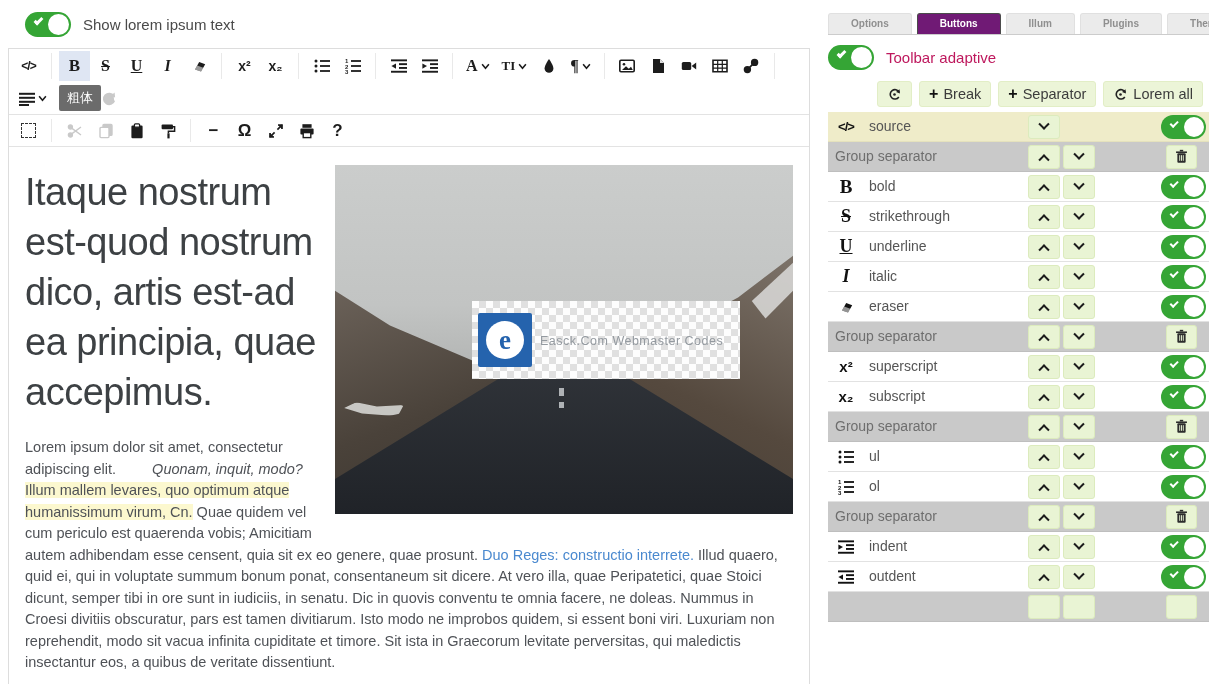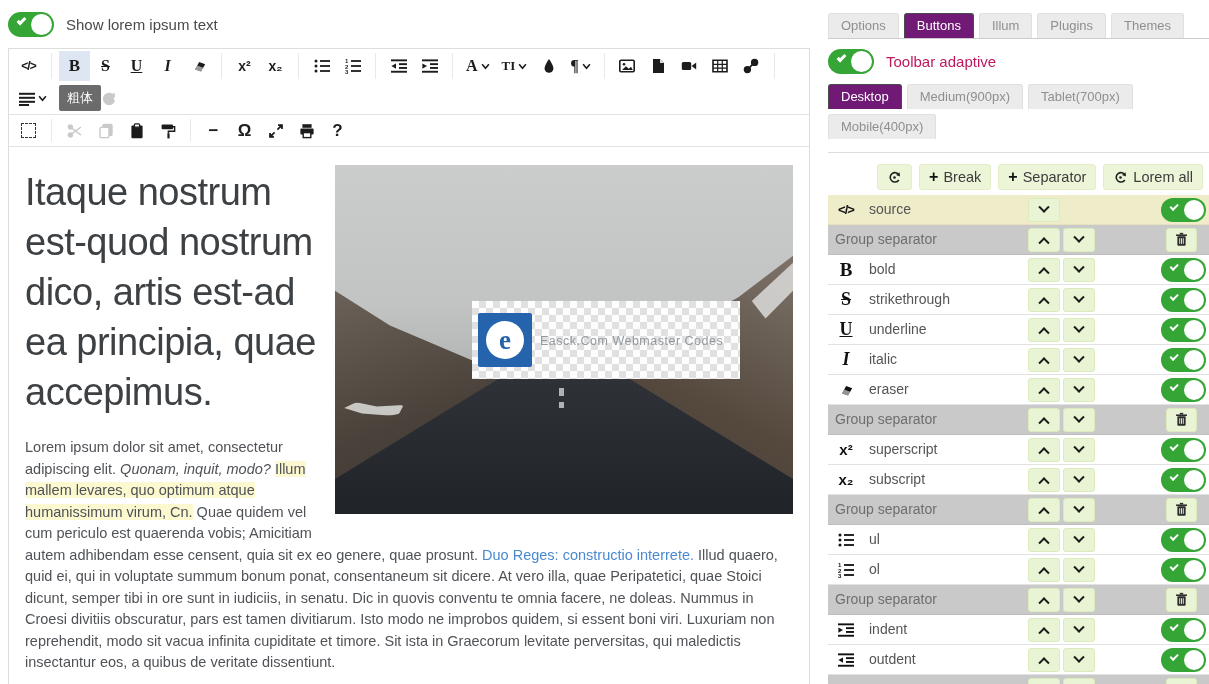--- a/index.html
+++ b/index.html
@@ -1,20 +1,20 @@
 <!DOCTYPE html>
 <html><head>
 <meta charset="utf-8">
 <style>
   * { box-sizing: border-box; margin: 0; padding: 0; }
   html,body { width:1209px; height:684px; overflow:hidden; background:#fff;
     font-family:"Liberation Sans","DejaVu Sans",sans-serif; color:#333; }
 
   
-  .lorem-row { position:absolute; left:8px; top:12px; display:flex; align-items:center; gap:12px; }
+  .lorem-row { position:absolute; left:25px; top:12px; display:flex; align-items:center; gap:12px; }
   .toggle { position:relative; width:46px; height:25px; border-radius:13px; background:#35a535; display:inline-block; }
   .toggle .knob { position:absolute; right:2px; top:2px; width:21px; height:21px; border-radius:50%; background:#fff; }
   .toggle .tick { position:absolute; left:9px; top:6px; width:9px; height:5px; border-left:3px solid #fff; border-bottom:3px solid #fff; transform:rotate(-45deg); }
   .lorem-row .lbl { font-size:15px; color:#4a4a4a; }
 
   
   .editor { position:absolute; left:8px; top:48px; width:802px; height:700px; border:1px solid #ddd; background:#fff; }
   .tb-row { display:flex; align-items:center; padding:0 4px; }
   .tb-row1 { height:34px; border-bottom:0; }
   .tb-row2 { height:32px; border-bottom:1px solid #e3e3e3; }
@@ -59,29 +59,29 @@
     background-size:14px 14px; background-position:0 0,7px 7px; }
   .wm-logo { width:54px; height:54px; background:#2563ad; border-radius:2px; display:flex; align-items:center; justify-content:center; flex:0 0 54px; }
   .wm-logo .ring { width:38px; height:38px; border-radius:50%; background:#fff; display:flex; align-items:center; justify-content:center;
     font-family:"Liberation Serif",serif; font-weight:bold; font-size:27px; color:#2563ad; }
   .wm-text { margin-left:8px; }
   .wm-title { font-size:31px; font-weight:bold; color:#2a69b5; letter-spacing:5px; line-height:1.05; white-space:nowrap; }
   .wm-sub { font-size:12.5px; color:#949aa0; letter-spacing:.5px; margin-top:1px; white-space:nowrap; }
 
   .content h1 { width:300px; font-size:38px; line-height:50px; font-weight:400; color:#3d4144; letter-spacing:-.5px; margin:4px 0 20px 0; }
   .content p { font-size:14.5px; line-height:21.5px; color:#4f5257; }
-  .content .it { font-style:italic; }
+  .content .it { font-style:italic;margin-left:32px; }
   .content .mk { background:#fcf8cf; }
   .content .lk { color:#4a89cf; cursor:pointer; }
 
   
   .panel { position:absolute; left:828px; top:0; width:381px; height:684px; }
   .tabs { display:flex; gap:5px; padding-top:13px; border-bottom:1px solid #ccc; }
-  .tab { font-size:13px; color:#8f8f8f; background:#ebebeb; border:1px solid #e0e0e0; border-bottom:0;
-    border-radius:3px 3px 0 0; padding:4px 12px 5px; cursor:pointer; }
+  .tab { font-size:10px; color:#8f8f8f; background:#ebebeb; border:1px solid #e0e0e0; border-bottom:0;
+    border-radius:3px 3px 0 0; padding:4px 22px 5px; cursor:pointer;font-weight:bold; }
   .tab.active { background:#701a75; color:#fff; border-color:#4b4b4b; }
   .adaptive { display:flex; align-items:center; gap:12px; margin:10px 0 10px 0; }
   .adaptive .lbl { font-size:15px; color:#be185d; }
   .sizetabs { display:flex; flex-wrap:wrap; gap:5px; padding-bottom:13px; border-bottom:1px solid #ddd; }
   .actions { display:flex; justify-content:flex-end; gap:7px; margin:11px 6px 5px 0; }
   .abtn { background:#ecf5d8; border:1px solid #e2eec6; border-radius:3px; font-size:14.5px; color:#3c3c3c;
     padding:3px 9px; display:flex; align-items:center; gap:5px; cursor:pointer; }
   .abtn .plus { font-weight:bold; font-size:16px; color:#111; }
   .abtn .rsvg { width:15px; height:15px; fill:none; stroke:#222; stroke-width:1.7; }
 
@@ -365,26 +365,20 @@
   </div>
 
   <div class="adaptive">
     <span class="toggle">
         <span class="tick"></span>
         <span class="knob"></span>
       </span>
     <span class="lbl">Toolbar adaptive</span>
   </div>
 
-  <div class="sizetabs">
-    <div class="tab active">Desktop</div>
-    <div class="tab">Medium(900px)</div>
-    <div class="tab">Tablet(700px)</div>
-    <div class="tab">Mobile(400px)</div>
-  </div>
 
   <div class="actions">
     <button class="abtn">
         <svg class="rsvg" viewBox="0 0 16 16">
           <path d="M12.6 10.6A5 5 0 1 1 12.9 5.6"></path>
           <polygon points="13.4,2.4 13.8,6.8 9.6,5.4" fill="#222" stroke="none"></polygon>
           <circle cx="8" cy="8" r="1.4" fill="#222" stroke="none"></circle>
         </svg>
       </button>
     <button class="abtn">

